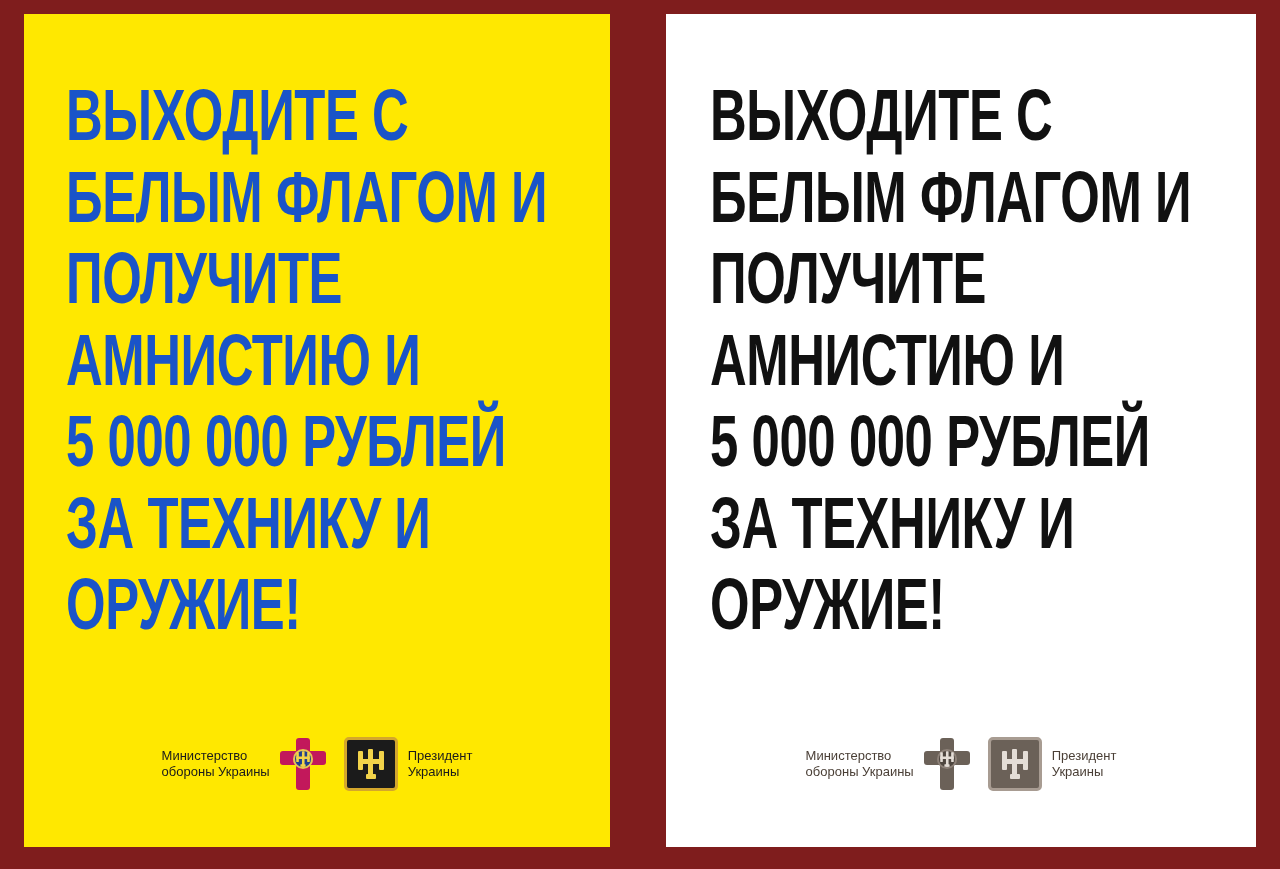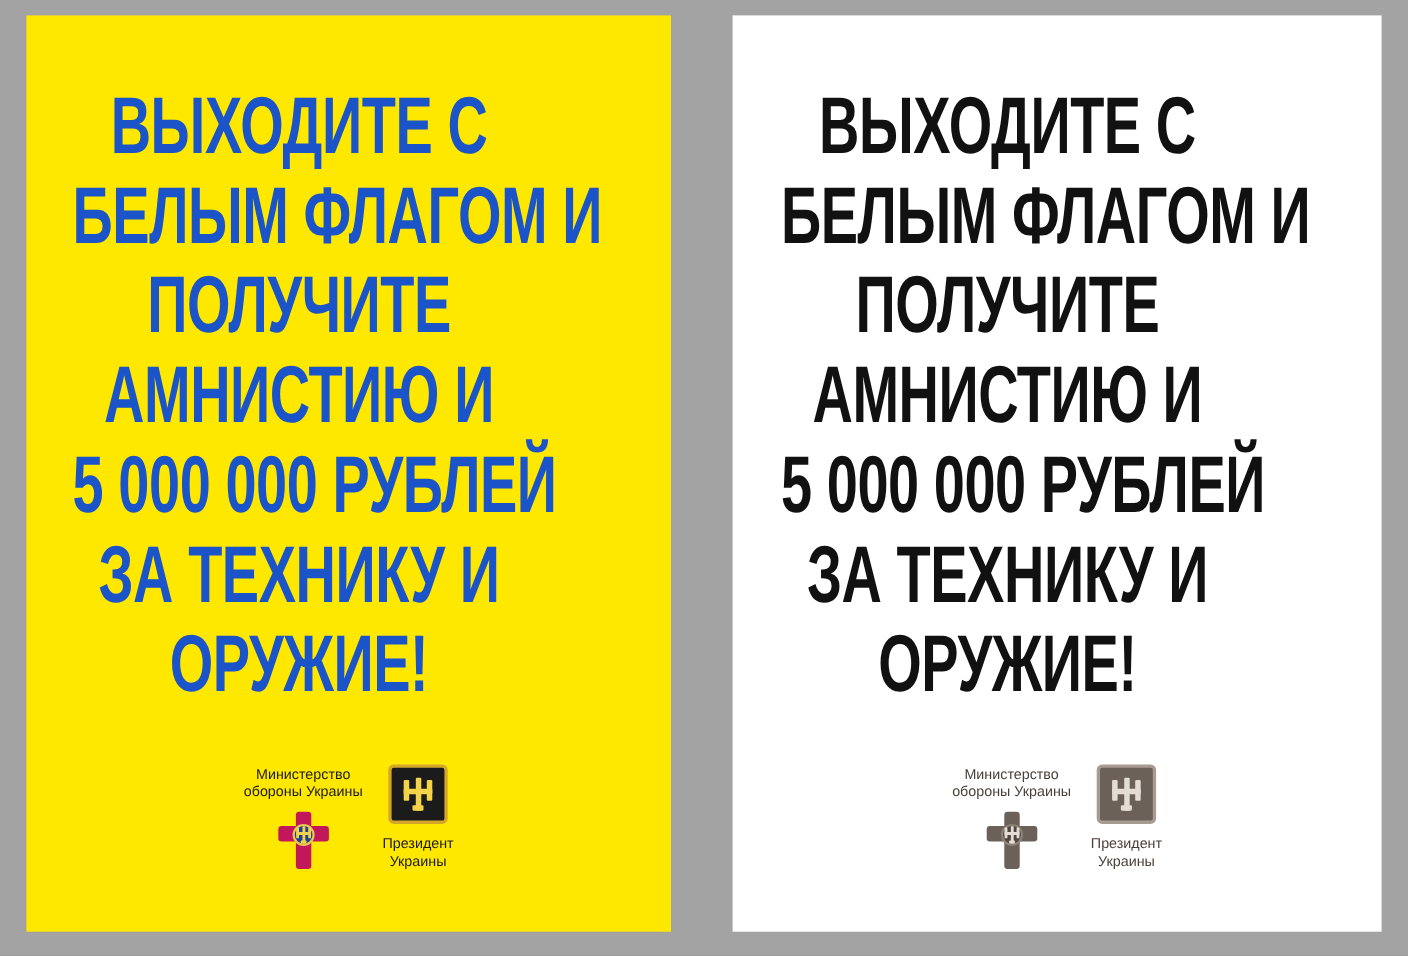--- a/index.html
+++ b/index.html
@@ -9,22 +9,21 @@
     width: 1280px;
     height: 869px;
     overflow: hidden;
     font-family: "Liberation Sans", sans-serif;
   }
 
   .stage {
     position: relative;
     width: 1280px;
     height: 869px;
-    background: #a3a3a3;
-    text-align: center;
+    background: #7f1d1d;
   }
 
   .poster {
     position: absolute;
     top: 14px;
     height: 833px;
     box-sizing: border-box;
     overflow: hidden;
   }
 
@@ -78,21 +77,20 @@
     display: flex;
     align-items: center;
     justify-content: center;
     gap: 18px;
   }
 
   .org {
     display: flex;
     align-items: center;
     gap: 10px;
-    flex-direction: column;
   }
 
   .org-text {
     font-size: 13px;
     line-height: 1.25;
     white-space: pre-line;
   }
 
   .poster-yellow .org-text { color: #1b1b1b; }
   .poster-white .org-text { color: #4a3f36; }

